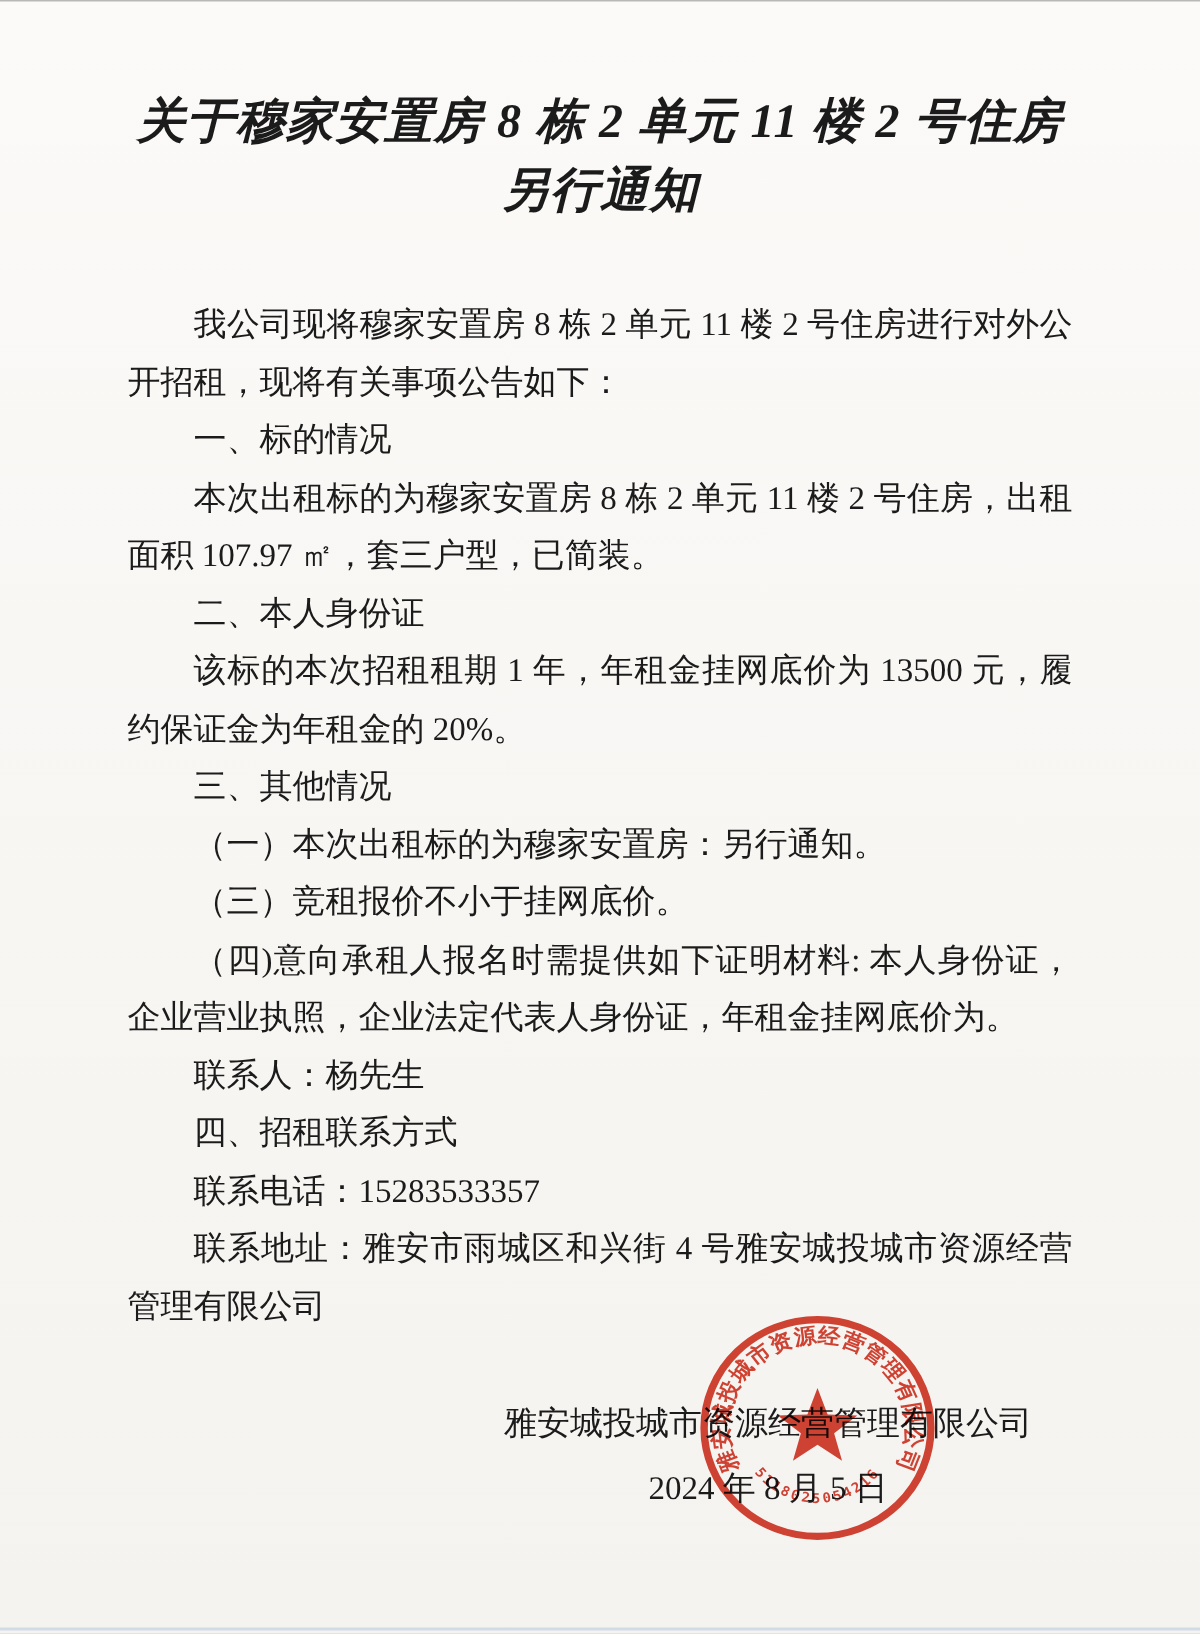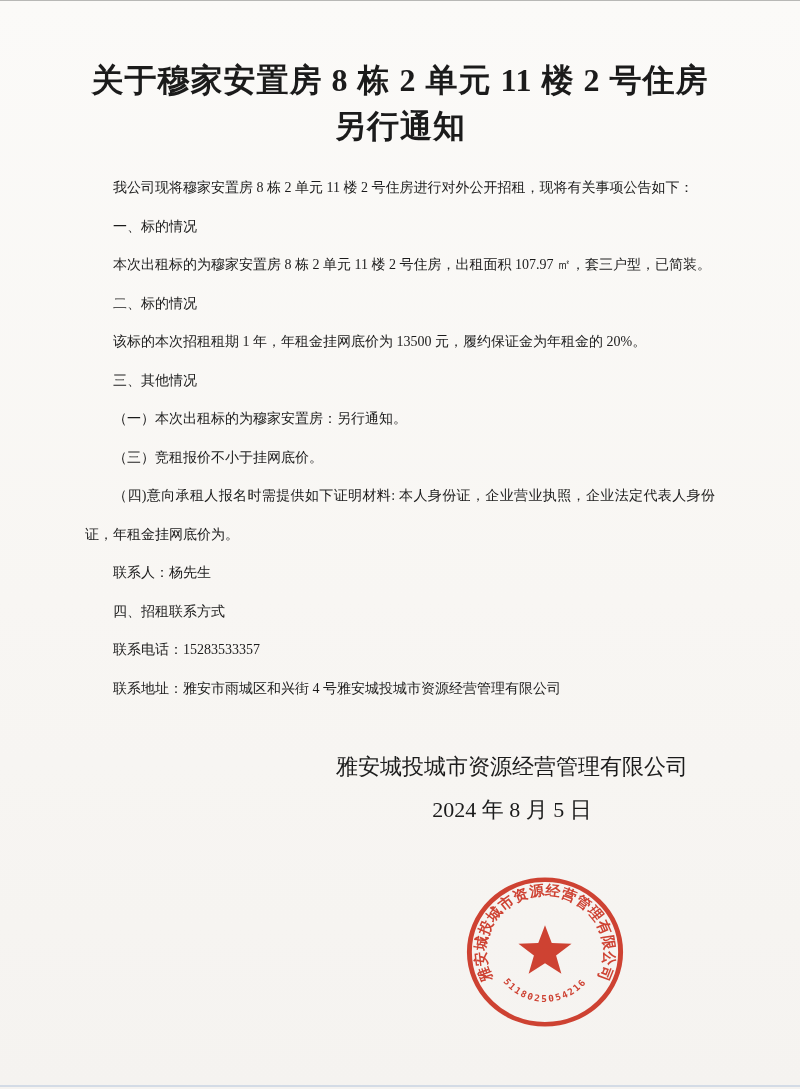--- a/index.html
+++ b/index.html
@@ -14,24 +14,25 @@
     box-shadow:inset 0 1px 0 rgba(60,60,60,.35);
   }
   .content { padding:57px 85px 0 85px; }
   .doc-title {
     margin:0;
     font-size:32px;
     font-weight:bold;
     line-height:46px;
     text-align:center;
     letter-spacing:1px;
+    font-style:italic;
   }
   .doc-body {
-    margin-top:20px;
-    font-size:14px;
+    margin-top:48px;
+    font-size:22px;
     line-height:38.5px;
     text-align:justify;
   }
   .doc-body p { margin:0; text-indent:2em; }
   .signature {
     margin:40px 18px 0 auto;
     width:370px;
     text-align:center;
     font-size:22px;
     line-height:38px;
@@ -79,21 +80,21 @@
 
     <h1 class="doc-title">
       <span>关于穆家安置房 8 栋 2 单元 11 楼 2 号住房</span><br>
       <span>另行通知</span>
     </h1>
 
     <div class="doc-body" id="doc-body">
         <p>我公司现将穆家安置房 8 栋 2 单元 11 楼 2 号住房进行对外公开招租，现将有关事项公告如下：</p>
         <p>一、标的情况</p>
         <p>本次出租标的为穆家安置房 8 栋 2 单元 11 楼 2 号住房，出租面积 107.97 ㎡，套三户型，已简装。</p>
-        <p>二、标的情况</p>
+        <p>二、本人身份证</p>
         <p>该标的本次招租租期 1 年，年租金挂网底价为 13500 元，履约保证金为年租金的 20%。</p>
         <p>三、其他情况</p>
         <p>（一）本次出租标的为穆家安置房：另行通知。</p>
         <p>（三）竞租报价不小于挂网底价。</p>
         <p>（四)意向承租人报名时需提供如下证明材料: 本人身份证，企业营业执照，企业法定代表人身份证，年租金挂网底价为。</p>
         <p>联系人：杨先生</p>
         <p>四、招租联系方式</p>
         <p>联系电话：15283533357</p>
         <p>联系地址：雅安市雨城区和兴街 4 号雅安城投城市资源经营管理有限公司</p>
       </div>

